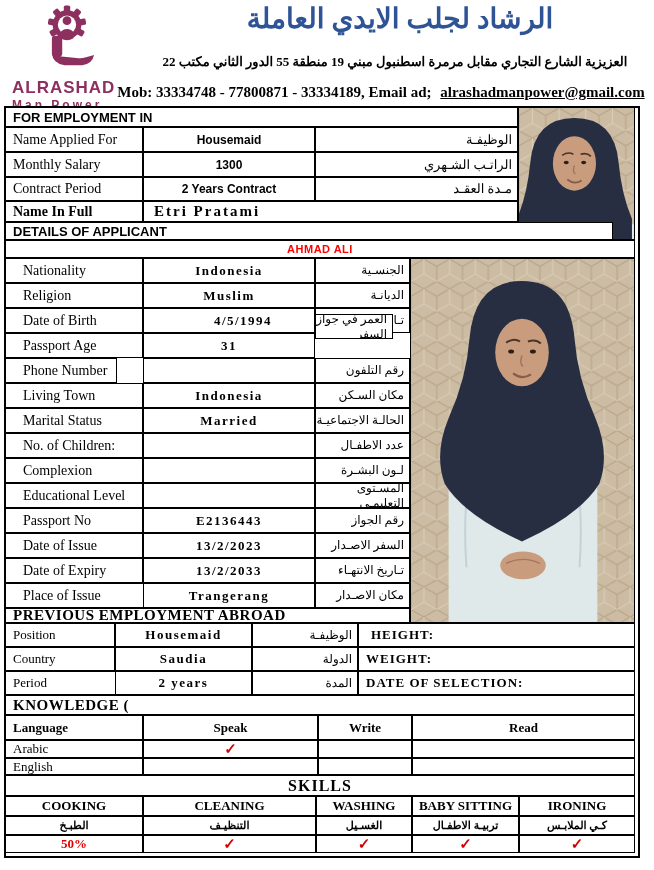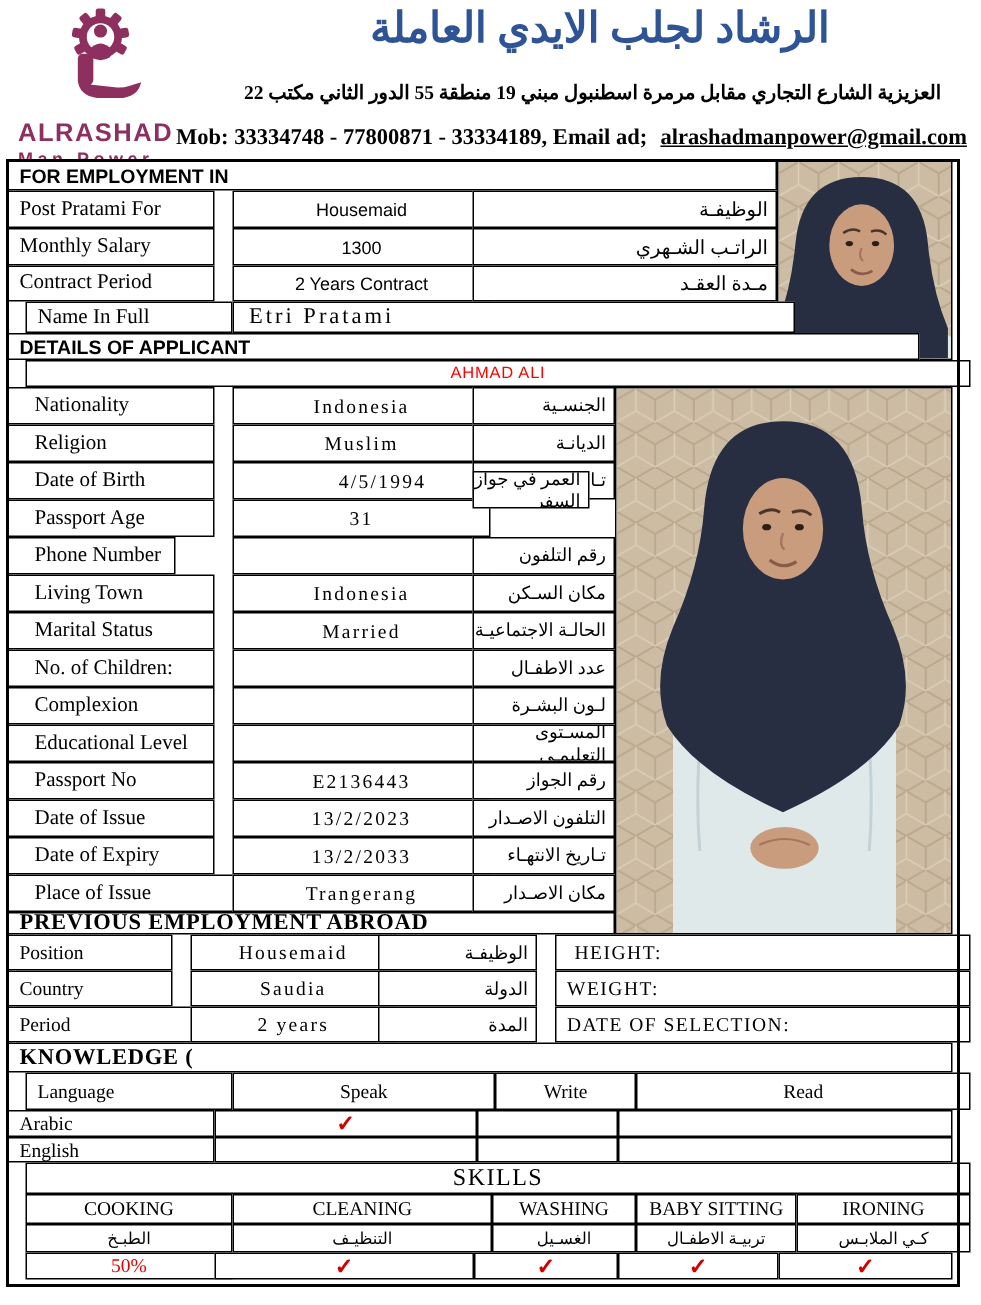--- a/index.html
+++ b/index.html
@@ -6,21 +6,21 @@
   .page{position:relative;width:654px;height:870px;background:#fff;overflow:hidden;
         font-family:"Liberation Serif",serif;color:#000;}
   .abs{position:absolute;box-sizing:border-box;}
   .cl{position:absolute;box-sizing:border-box;border:1px solid #000;background:#fff;
       display:flex;align-items:center;overflow:hidden;}
   .c{justify-content:center;text-align:center;}
   .l{padding-left:7px;}
   .ind{padding-left:17px;}
   .rtl{direction:rtl;justify-content:flex-start;padding-right:5px;text-align:right;}
   .sans{font-family:"Liberation Sans",sans-serif;}
-  .b{font-weight:normal;margin-left:12px;}
+  .b{font-weight:bold;}
   .sp{letter-spacing:1.5px;}
   .sp2{letter-spacing:2px;}
   .red{color:#e30000;}
   .f13{font-size:13px;} .f12{font-size:12px;} .f14{font-size:14px;} .f11{font-size:11px;}
   .sect-sans{font-family:"Liberation Sans",sans-serif;font-weight:bold;font-size:13px;}
   .sect-serif{font-weight:bold;font-size:15px;letter-spacing:.5px;}
   .title-ar{font-weight:bold;font-size:28px;color:#2e5496;text-align:center;direction:rtl;}
   .addr-ar{font-weight:bold;font-size:13px;text-align:center;direction:rtl;}
   .contact{font-weight:bold;font-size:15px;text-align:center;white-space:nowrap;}
   .contact a{color:#000;}
@@ -102,21 +102,21 @@
       <path d="M54,10 Q93,10 97,54 Q100,86 110,110 L110,130 L-2,130 L-2,110 Q8,86 11,54 Q15,10 54,10 Z" fill="#272e42"></path>
       <ellipse cx="54" cy="55" rx="21" ry="27" fill="#c99c7e"></ellipse>
       <path d="M42,47 q6,-4 11,-1 M60,46 q6,-2 10,2" stroke="#4a3528" stroke-width="1.6" fill="none"></path>
       <ellipse cx="46" cy="54" rx="2.4" ry="1.7" fill="#2c1f18"></ellipse>
       <ellipse cx="63" cy="54" rx="2.4" ry="1.7" fill="#2c1f18"></ellipse>
       <path d="M54,57 q-2.5,6 1,8.5" stroke="#a5755c" stroke-width="1.4" fill="none"></path>
       <path d="M47,71 q7,5.5 14,1" stroke="#8b5a48" stroke-width="1.8" fill="none"></path>
     </svg>
   </div>
 
-  <div class="cl f14 l" style="left:5px;top:127px;width:138px;height:25px;">Post Pratami For</div>
+  <div class="cl f14 l" style="left:5px;top:127px;width:138px;height:25px;">Name Applied For</div>
   <div class="cl sans b f12 c" style="left:143px;top:127px;width:172px;height:25px;">Housemaid</div>
   <div class="cl f13 rtl" style="left:315px;top:127px;width:203px;height:25px;">الوظيفـة</div>
 
   <div class="cl f14 l" style="left:5px;top:152px;width:138px;height:25px;">Monthly Salary</div>
   <div class="cl sans b f12 c" style="left:143px;top:152px;width:172px;height:25px;">1300</div>
   <div class="cl f13 rtl" style="left:315px;top:152px;width:203px;height:25px;">الراتـب الشـهري</div>
 
   <div class="cl f14 l" style="left:5px;top:177px;width:138px;height:24px;">Contract Period</div>
   <div class="cl sans b f12 c" style="left:143px;top:177px;width:172px;height:24px;">2 Years Contract</div>
   <div class="cl f13 rtl" style="left:315px;top:177px;width:203px;height:24px;">مـدة العقـد</div>
@@ -167,21 +167,21 @@
   <div class="cl f14 ind" style="left:5px;top:483px;width:138px;height:25px;">Educational Level</div>
   <div class="cl b f13 c sp" style="left:143px;top:483px;width:172px;height:25px;"></div>
   <div class="cl f12 rtl" style="left:315px;top:483px;width:95px;height:25px;">المسـتوى التعليمـي</div>
 
   <div class="cl f14 ind" style="left:5px;top:508px;width:138px;height:25px;">Passport No</div>
   <div class="cl b f13 c sp" style="left:143px;top:508px;width:172px;height:25px;">E2136443</div>
   <div class="cl f12 rtl" style="left:315px;top:508px;width:95px;height:25px;">رقم الجواز</div>
 
   <div class="cl f14 ind" style="left:5px;top:533px;width:138px;height:25px;">Date of Issue</div>
   <div class="cl b f13 c sp" style="left:143px;top:533px;width:172px;height:25px;">13/2/2023</div>
-  <div class="cl f12 rtl" style="left:315px;top:533px;width:95px;height:25px;">التلفون الاصـدار</div>
+  <div class="cl f12 rtl" style="left:315px;top:533px;width:95px;height:25px;">السفر الاصـدار</div>
 
   <div class="cl f14 ind" style="left:5px;top:558px;width:138px;height:25px;">Date of Expiry</div>
   <div class="cl b f13 c sp" style="left:143px;top:558px;width:172px;height:25px;">13/2/2033</div>
   <div class="cl f12 rtl" style="left:315px;top:558px;width:95px;height:25px;">تـاريخ الانتهـاء</div>
 
   <div class="cl f14 ind" style="left:5px;top:583px;width:163px;height:25px;text-align:right;">Place of Issue</div>
   <div class="cl b f13 c sp" style="left:143px;top:583px;width:172px;height:25px;">Trangerang</div>
   <div class="cl f12 rtl" style="left:315px;top:583px;width:95px;height:25px;">مكان الاصـدار</div>
 
   <div class="cl photo-cell" style="left:410px;top:258px;width:225px;height:365px;">

